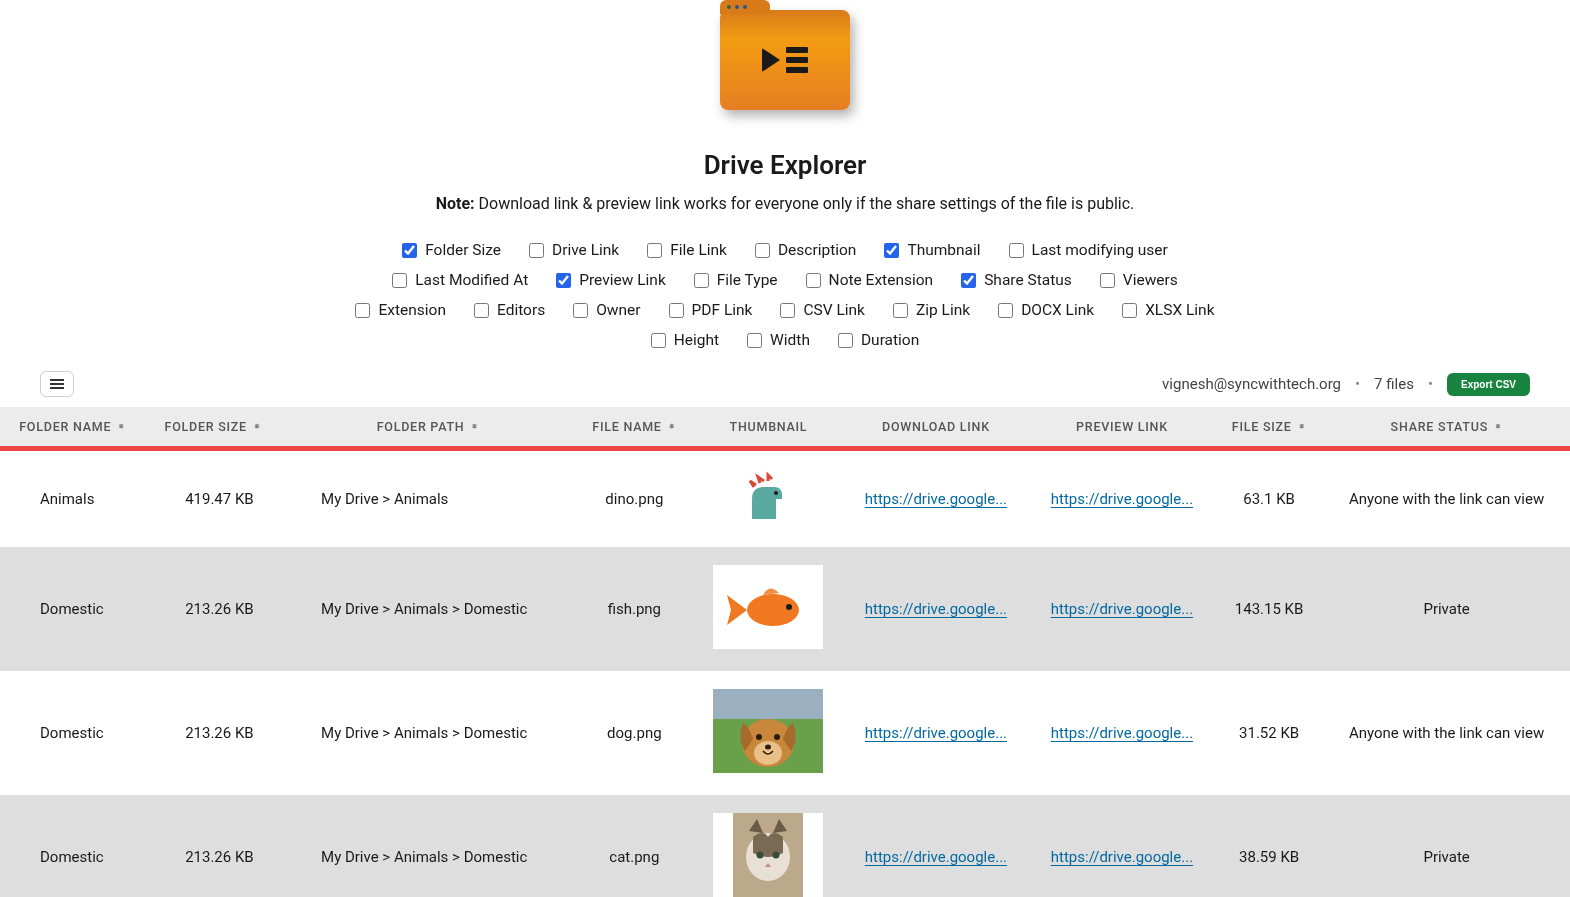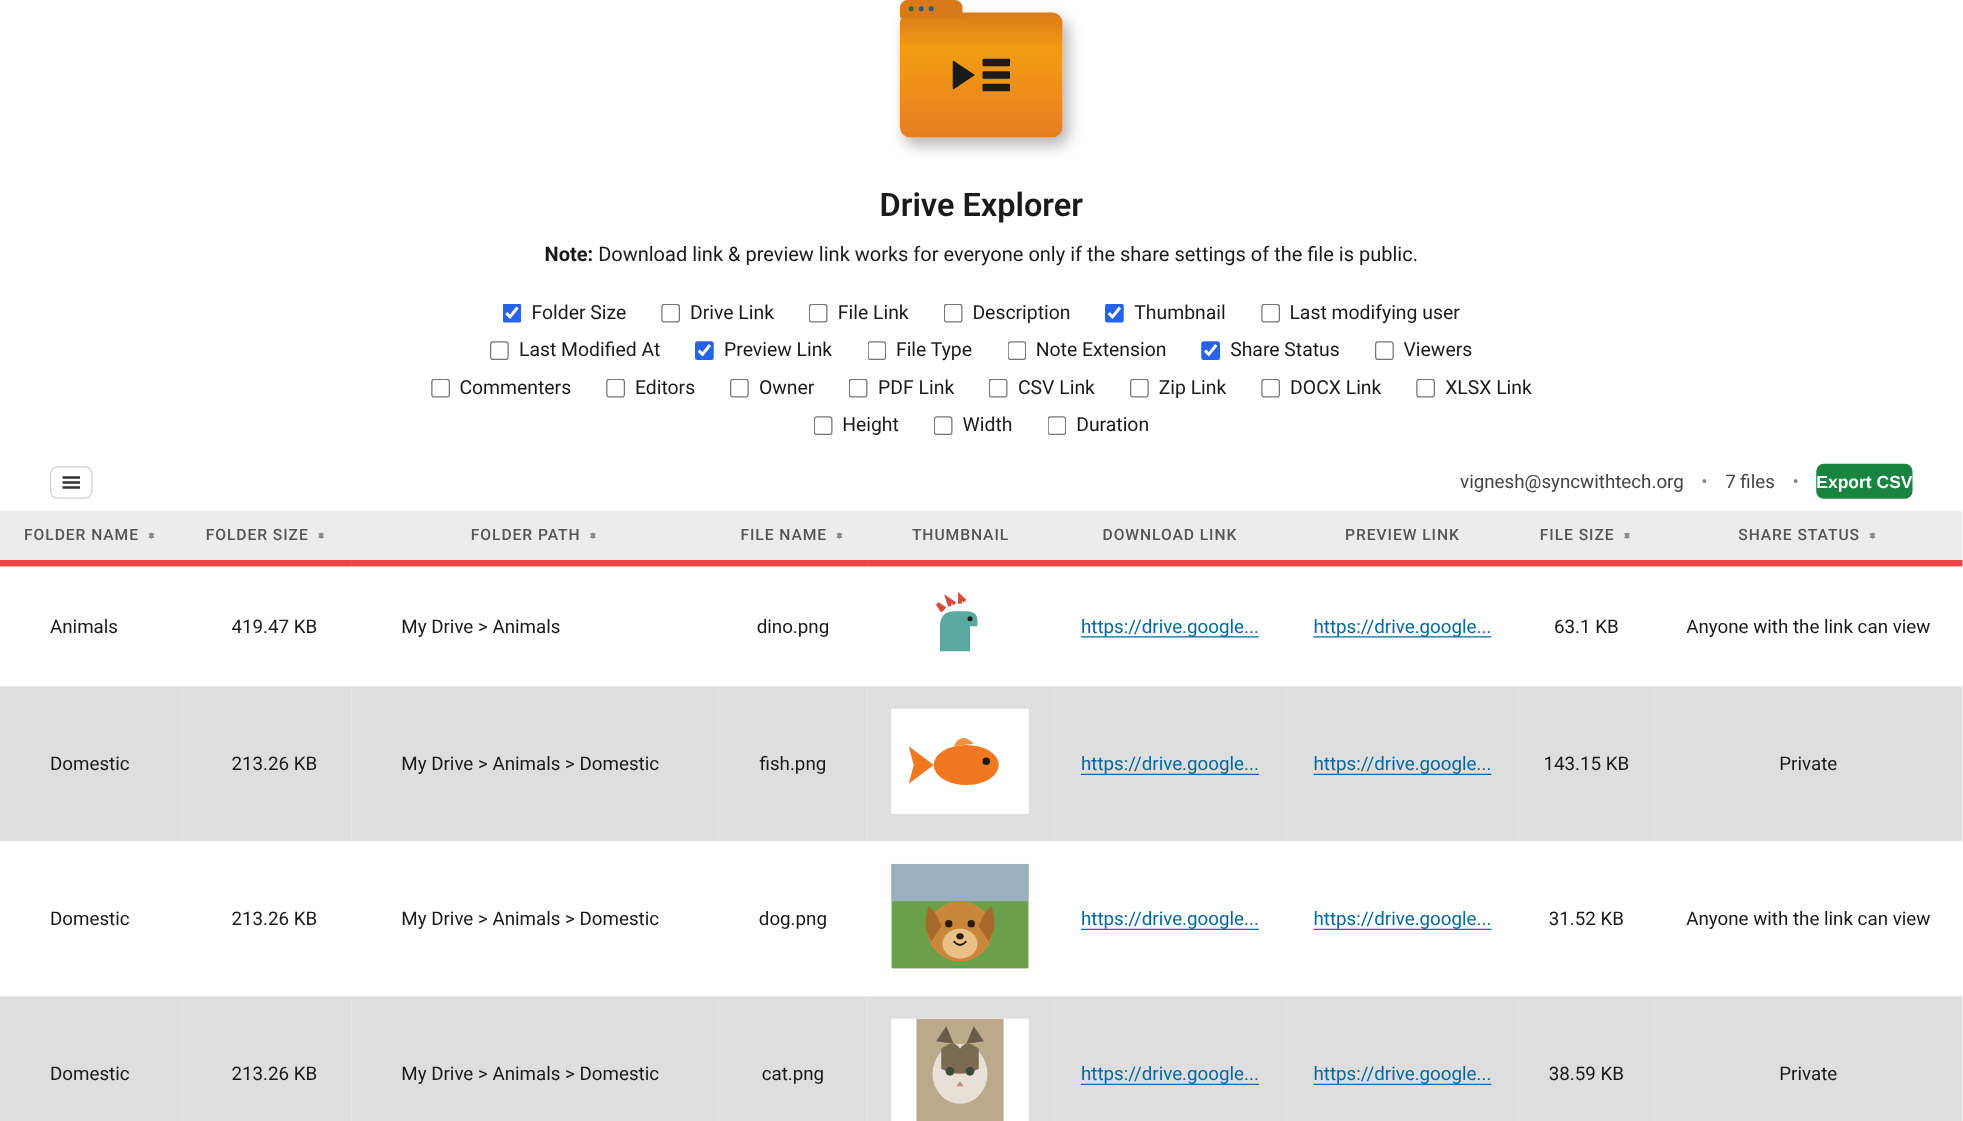--- a/index.html
+++ b/index.html
@@ -38,30 +38,30 @@
 .app-title { font-size: 26px; font-weight: 600; margin-bottom: 14px; margin-top: 11px; }
 .subtitle { font-size: 16px; color: #666; margin-bottom: 28px; }
 .note-line { font-size: 16px; color: #1a1a1a; margin-bottom: 28px; }
 .note-line strong { font-weight: 700; }
 
 .checkbox-rows { display: flex; flex-direction: column; gap: 12px; align-items: center; margin-bottom: 22px; }
 .checkbox-row { display: flex; flex-wrap: wrap; justify-content: center; gap: 28px; }
 .cb-item { display: flex; align-items: center; gap: 8px; font-size: 15.5px; color: #1a1a1a; cursor: pointer; }
 .cb-item input { width: 15px; height: 15px; cursor: pointer; accent-color: #2563eb; }
 
-.toolbar { display: flex; align-items: flex-end; justify-content: space-between; padding: 0 40px 10px 40px; }
+.toolbar { display: flex; align-items: center; justify-content: space-between; padding: 0 40px 10px 40px; }
 .hamburger-btn { border: 1px solid #d0d0d0; background: #fff; border-radius: 6px; width: 34px; height: 26px; display: flex; align-items: center; justify-content: center; cursor: pointer; }
 .hamburger-btn span { width: 14px; height: 2px; background: #333; display: block; position: relative; }
 .hamburger-btn span::before, .hamburger-btn span::after { content: ""; position: absolute; width: 14px; height: 2px; background: #333; left: 0; }
 .hamburger-btn span::before { top: -4px; }
 .hamburger-btn span::after { top: 4px; }
 
 .toolbar-right { display: flex; align-items: center; gap: 14px; font-size: 15px; color: #444; }
 .dot-sep { color: #888; }
-.export-btn { background: #18843f; color: #fff; border: none; border-radius: 6px; padding: 6px 0; font-size: 14px; font-weight: 600; cursor: pointer; }
+.export-btn { background: #18843f; color: #fff; border: none; border-radius: 6px; padding: 6px 14px; font-size: 10px; font-weight: 600; cursor: pointer; }
 
 .table-wrap { width: 100%; }
 table { width: 100%; border-collapse: collapse; }
 thead th {
   background: #ececec; font-size: 12.5px; letter-spacing: 0.06em; font-weight: 500;
   text-transform: uppercase; color: #555; padding: 12px 10px; text-align: center;
   border-bottom: 5px solid #ef4444;
 }
 .th-inner { display: inline-flex; align-items: center; gap: 6px; cursor: pointer; }
 .sort-icons { display: flex; flex-direction: column; line-height: 0; font-size: 8px; color: #888; gap: 1px;}
@@ -152,21 +152,21 @@
             <span>Share Status</span>
           </label>
           <label class="cb-item">
             <input type="checkbox" style="">
             <span>Viewers</span>
           </label>
         </div>
         <div class="checkbox-row">
           <label class="cb-item">
             <input type="checkbox" style="">
-            <span>Commenters</span>
+            <span>Extension</span>
           </label>
           <label class="cb-item">
             <input type="checkbox" style="">
             <span>Editors</span>
           </label>
           <label class="cb-item">
             <input type="checkbox" style="">
             <span>Owner</span>
           </label>
           <label class="cb-item">

